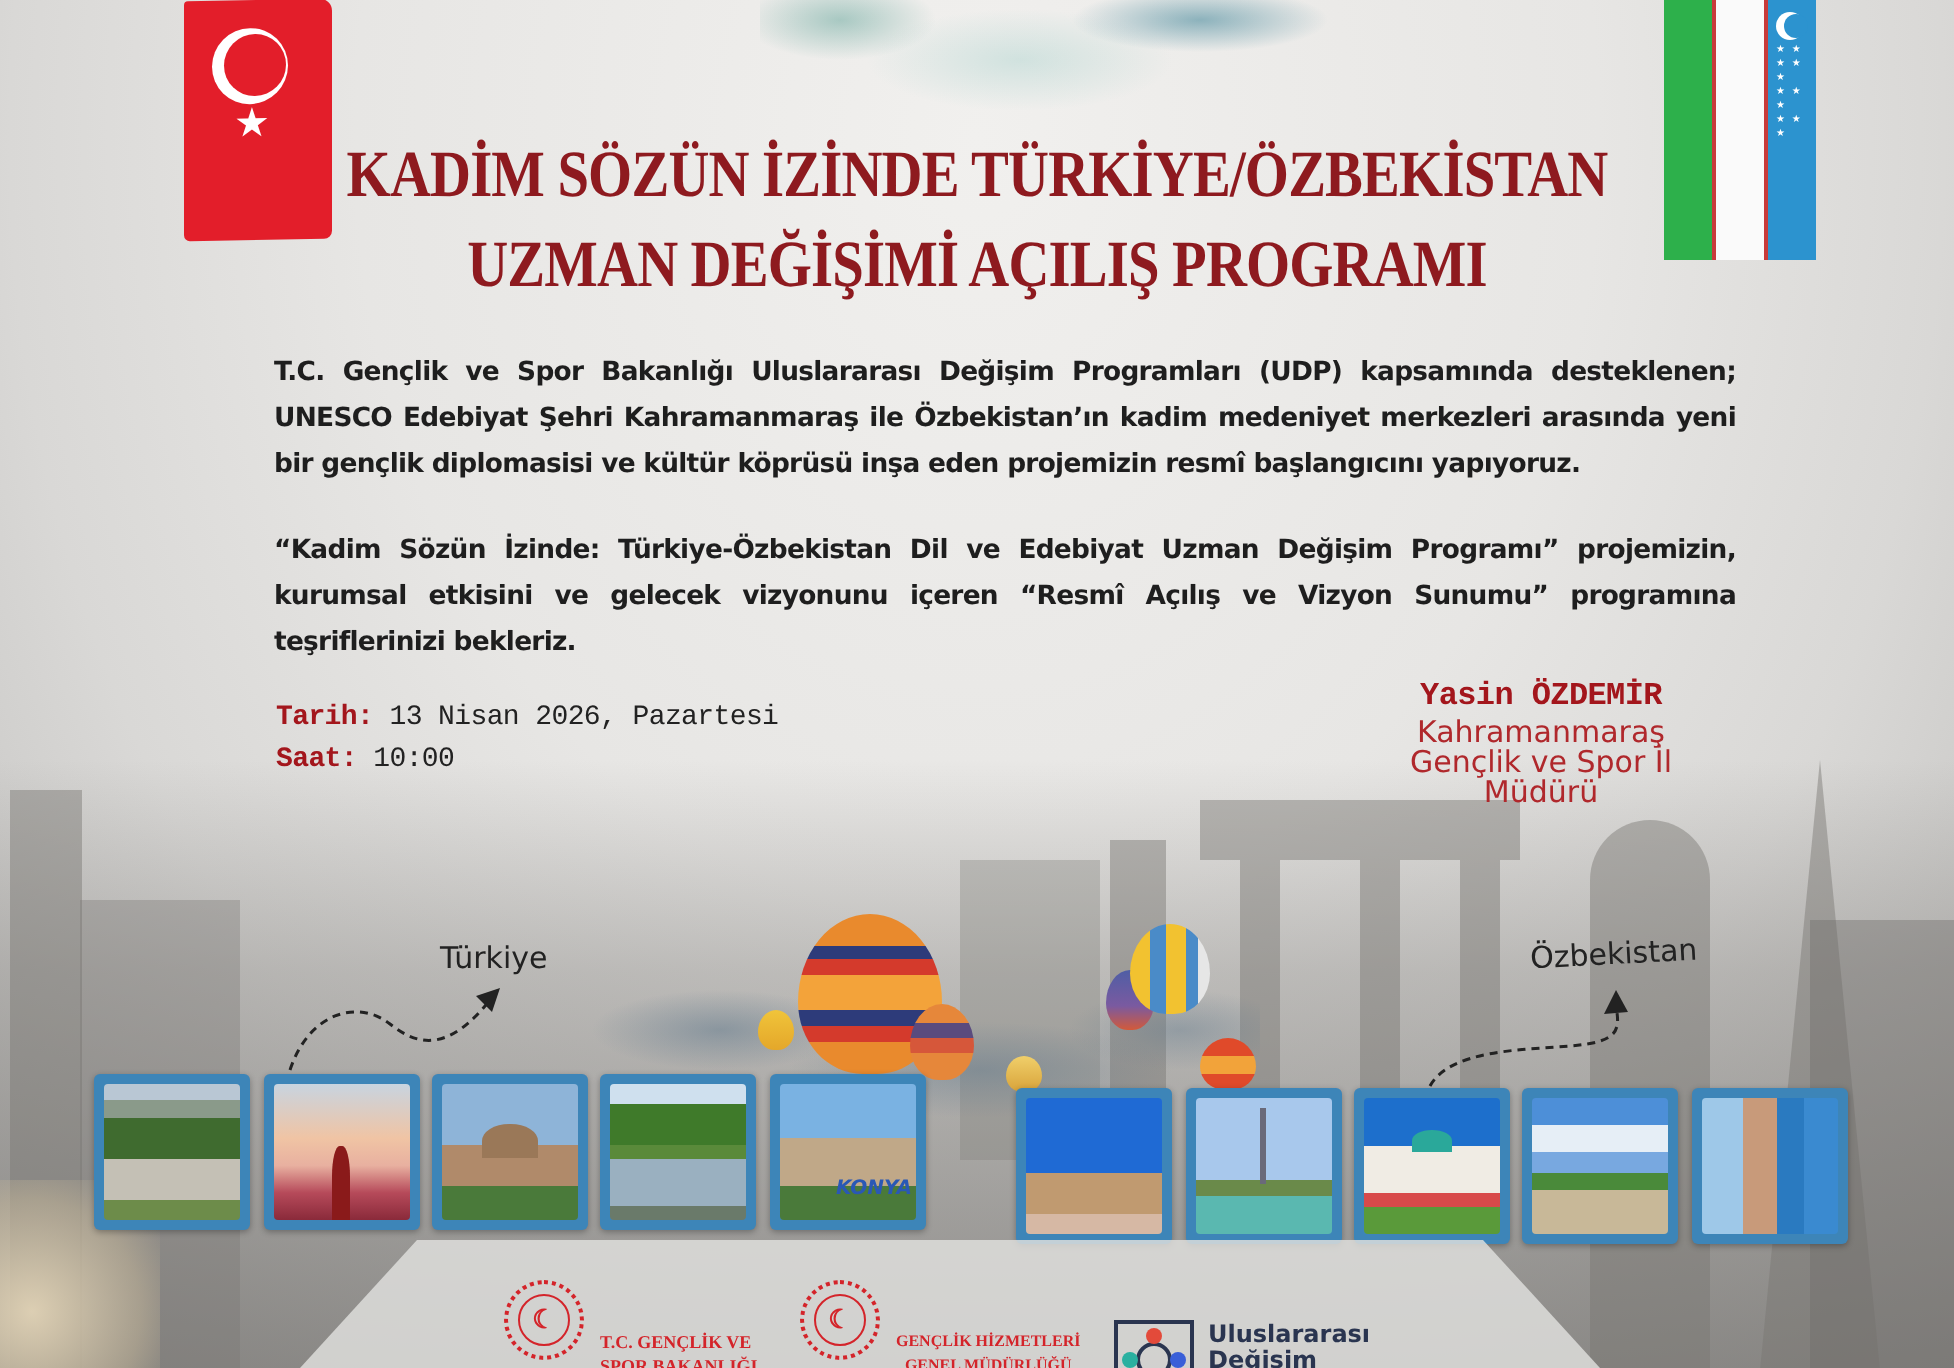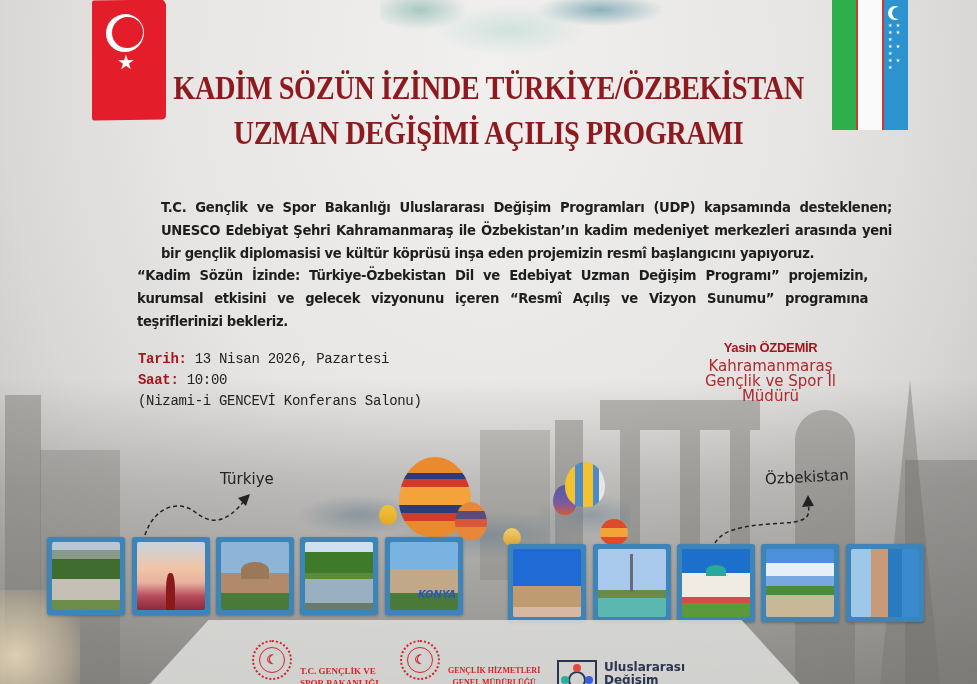--- a/index.html
+++ b/index.html
@@ -95,34 +95,34 @@
     color:#8e1a1f; font-size:33px; line-height:45px; letter-spacing:-0.5px;
     transform:scaleX(0.86);
   }
 
   .para {
     position:absolute; left:137px; width:731px;
     font-family:"DejaVu Sans", sans-serif; font-weight:bold;
     font-size:13.2px; line-height:23px; color:#1e1e1e;
     text-align:justify;
   }
-  .p1 { top:196px; letter-spacing:-0.35px;margin-left:24px; }
+  .p1 { top:175px; letter-spacing:-0.35px; }
   .p2 { top:264px; letter-spacing:-0.35px; }
 
   .details {
     position:absolute; left:138px; top:349px;
     font-family:Liberation Mono, monospace; font-size:14px; line-height:21px; color:#222;
     letter-spacing:-0.3px;
   }
   .details .lbl { color:#a3161c; font-weight:bold; }
 
   .signer {
     position:absolute; left:688px; top:337px; width:165px; text-align:center; color:#a3161c;
   }
-  .signer .name { font-family:Liberation Sans, sans-serif; font-weight:bold; font-size:13px; line-height:22px; letter-spacing:-0.3px;}
+  .signer .name { font-family:Liberation Mono, monospace; font-weight:bold; font-size:16px; line-height:22px; letter-spacing:-0.3px;}
   .signer .sub { font-family:"DejaVu Sans", sans-serif; font-size:15px; line-height:15px; color:#b0282c; }
 
   .route-label {
     position:absolute; font-family:"DejaVu Sans", sans-serif; font-size:15px; color:#222;
   }
   .lbl-tr { left:220px; top:470px; }
   .lbl-uz { left:765px; top:468px; transform:rotate(-3deg); }
 
   .arrow { position:absolute; }
 
@@ -249,21 +249,20 @@
 
 <div class="details">
   <div>
     <span class="lbl">Tarih:</span>
     <span>13 Nisan 2026, Pazartesi</span>
   </div>
   <div>
     <span class="lbl">Saat:</span>
     <span>10:00</span>
   </div>
-  <div>(Nizami-i GENCEVİ Konferans Salonu)</div>
 </div>
 
 <div class="signer">
   <div class="name">Yasin ÖZDEMİR</div>
   <div class="sub">Kahramanmaraş</div>
   <div class="sub">Gençlik ve Spor İl Müdürü</div>
 </div>
 
 <div class="balloon b1"></div>
 <div class="balloon b2"></div>

